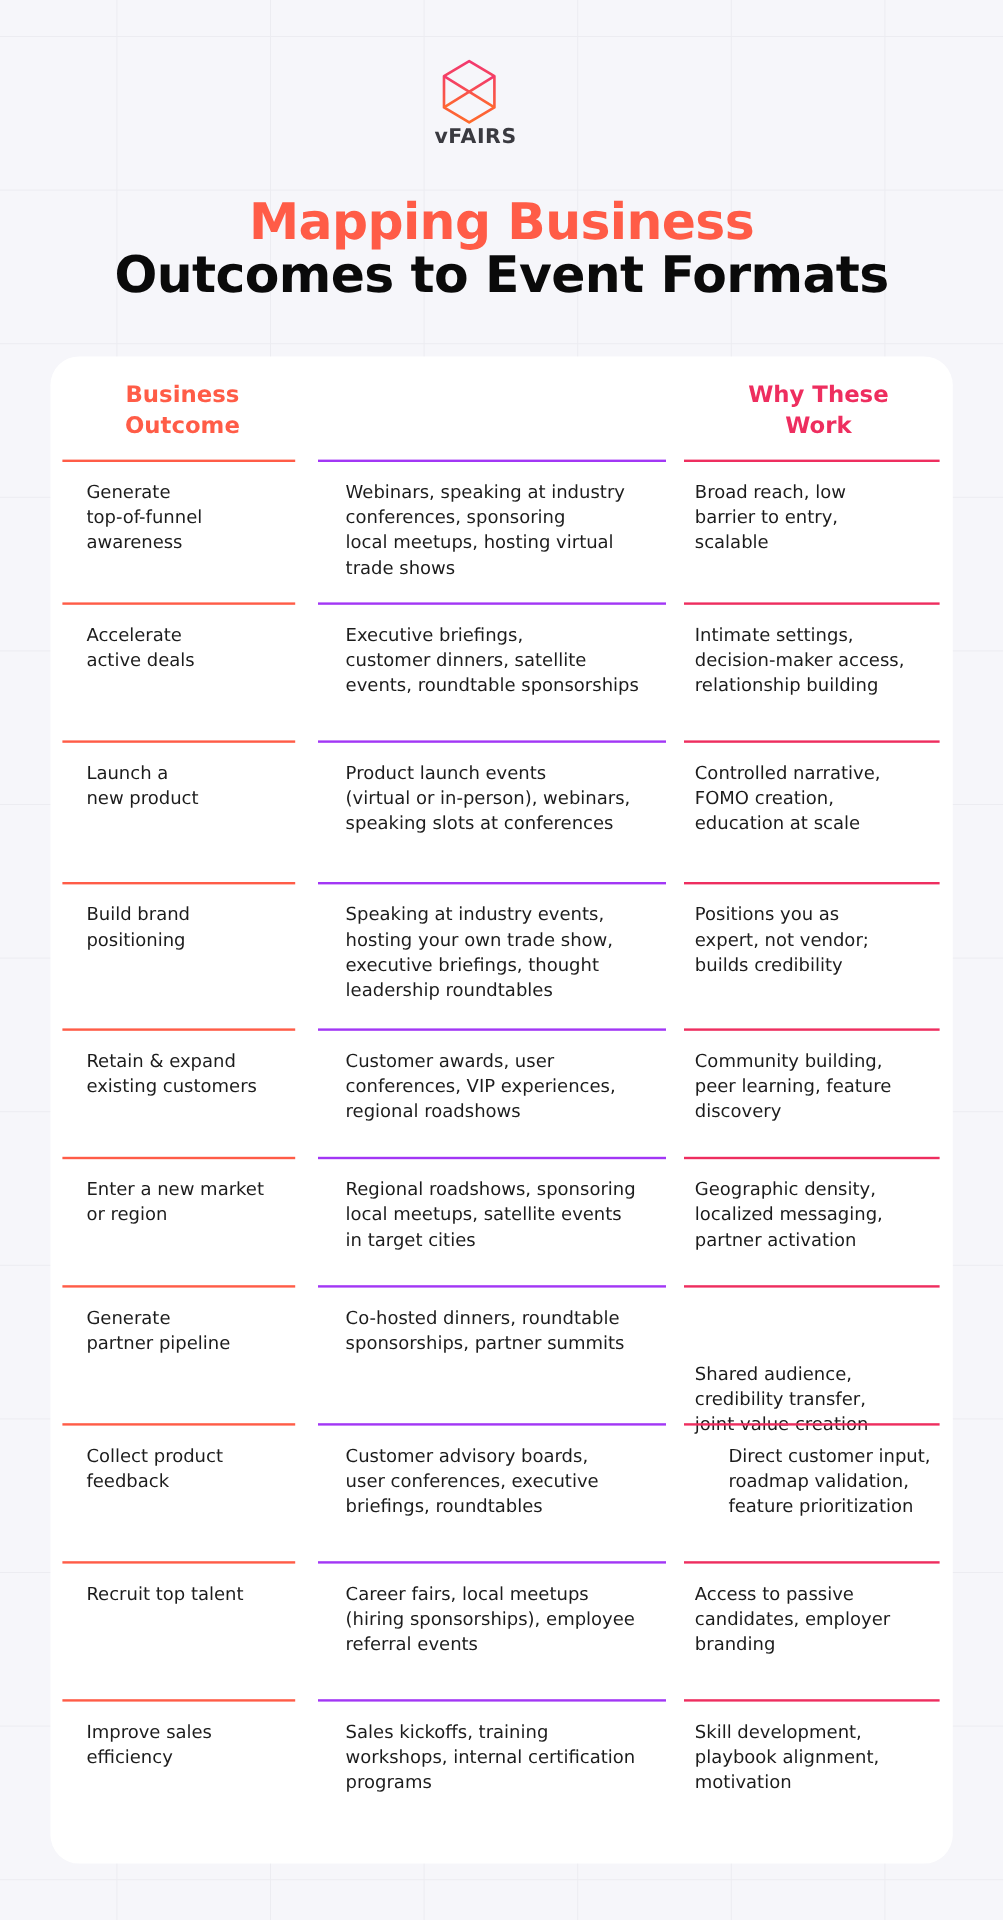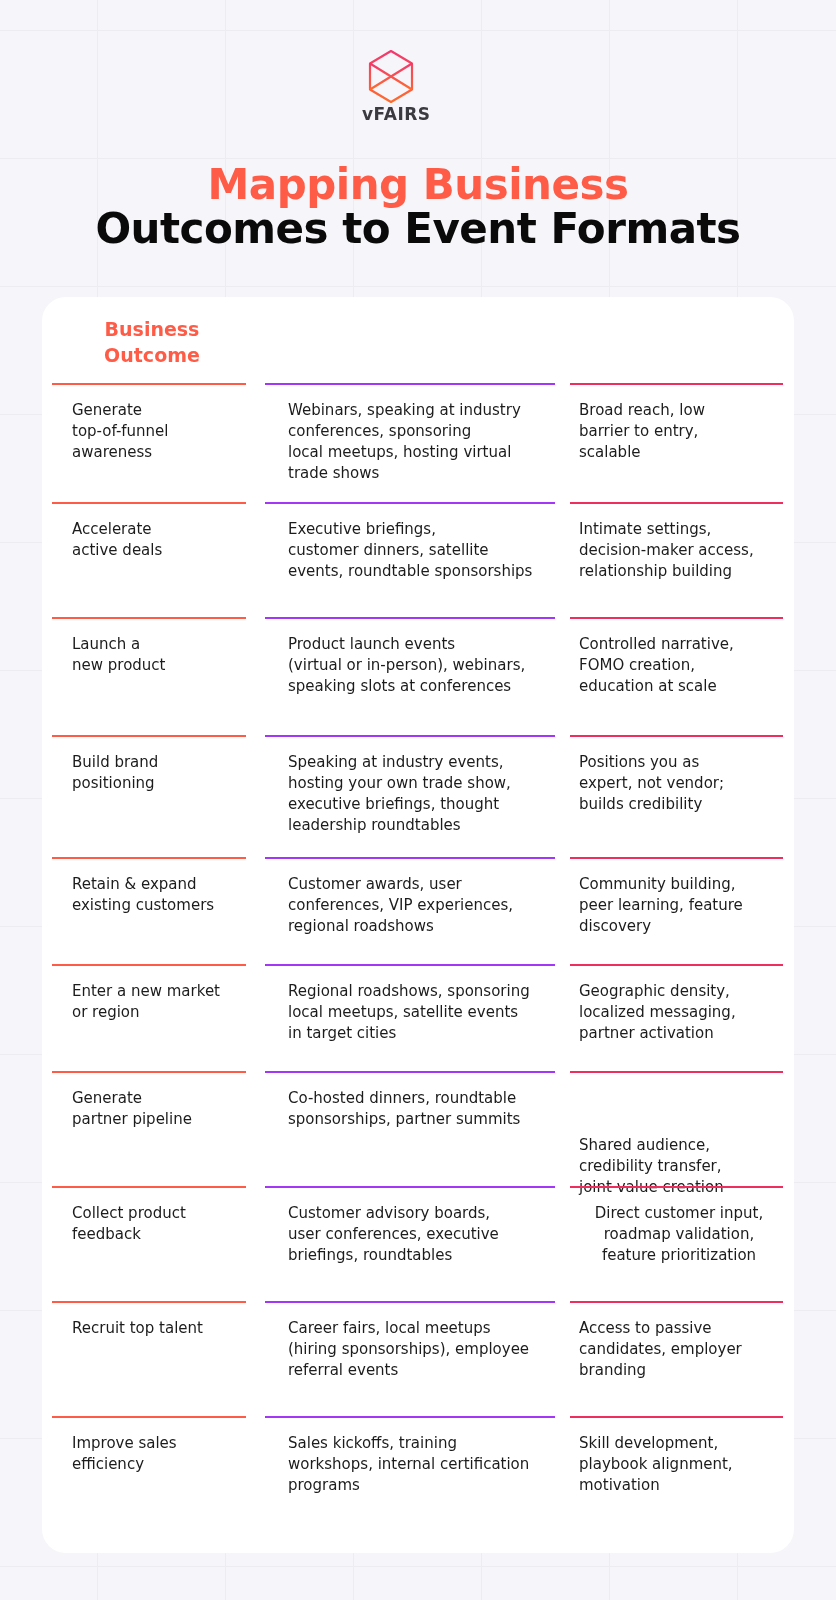--- a/index.html
+++ b/index.html
@@ -90,20 +90,22 @@
   </svg>
   <span class="logo-text">vFAIRS</span>
 </div>
 
 <div class="title title-line1">Mapping Business</div>
 <div class="title title-line2">Outcomes to Event Formats</div>
 
 <div class="card">
   <div class="col-head" style="left:10px;width:200px;color:#ff5c47;">Business
 Outcome</div>
+  <div class="col-head" style="left:540px;width:200px;color:#ee2e5f;">Why These
+Work</div>
 
   <div id="rows">
       <div>
         <div class="rule" style="left: 10px; width: 194px; top: 86px; background: rgb(255, 92, 71);"></div>
         <div class="cell" style="left: 30px; top: 103px; width: 200px;">Generate
 top-of-funnel
 awareness</div>
         <div class="rule" style="left: 223px; width: 290px; top: 86px; background: rgb(162, 55, 245);"></div>
         <div class="cell" style="left: 246px; top: 103px; width: 270px;">Webinars, speaking at industry
 conferences, sponsoring
@@ -194,21 +196,21 @@
       </div>
       <div>
         <div class="rule" style="left: 10px; width: 194px; top: 889px; background: rgb(255, 92, 71);"></div>
         <div class="cell" style="left: 30px; top: 906px; width: 200px;">Collect product
 feedback</div>
         <div class="rule" style="left: 223px; width: 290px; top: 889px; background: rgb(162, 55, 245);"></div>
         <div class="cell" style="left: 246px; top: 906px; width: 270px;">Customer advisory boards,
 user conferences, executive
 briefings, roundtables</div>
         <div class="rule" style="left: 528px; width: 213px; top: 889px; background: rgb(238, 46, 95);"></div>
-        <div class="cell" style="left: 537px; top: 906px; width: 200px; text-align: center;">Direct customer input,
+        <div class="cell" style="left: 565px; top: 906px; width: 200px;">Direct customer input,
 roadmap validation,
 feature prioritization</div>
       </div>
       <div>
         <div class="rule" style="left: 10px; width: 194px; top: 1004px; background: rgb(255, 92, 71);"></div>
         <div class="cell" style="left: 30px; top: 1021px; width: 200px;">Recruit top talent</div>
         <div class="rule" style="left: 223px; width: 290px; top: 1004px; background: rgb(162, 55, 245);"></div>
         <div class="cell" style="left: 246px; top: 1021px; width: 270px;">Career fairs, local meetups
 (hiring sponsorships), employee
 referral events</div>

